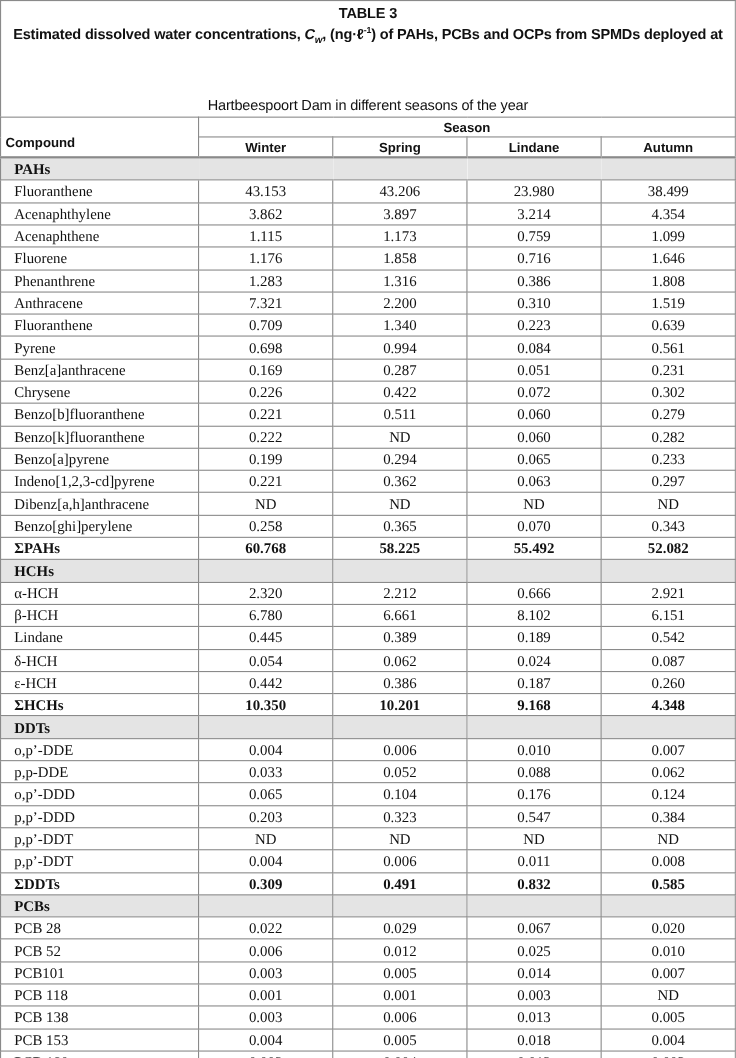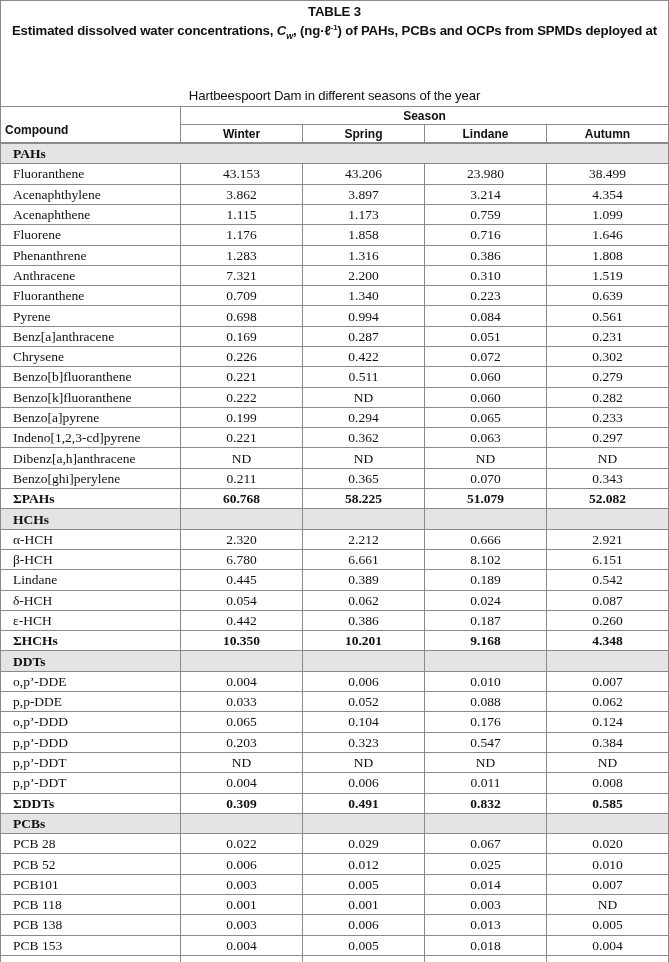--- a/index.html
+++ b/index.html
@@ -180,30 +180,30 @@
         </tr>
         <tr>
           <td class="name">Dibenz[a,h]anthracene</td>
           <td class="val">ND</td>
           <td class="val">ND</td>
           <td class="val">ND</td>
           <td class="val">ND</td>
         </tr>
         <tr>
           <td class="name">Benzo[ghi]perylene</td>
-          <td class="val">0.211</td>
+          <td class="val">0.258</td>
           <td class="val">0.365</td>
           <td class="val">0.070</td>
           <td class="val">0.343</td>
         </tr>
         <tr class="sum">
           <td class="name">ΣPAHs</td>
           <td class="val">60.768</td>
           <td class="val">58.225</td>
-          <td class="val">51.079</td>
+          <td class="val">55.492</td>
           <td class="val">52.082</td>
         </tr>
         <tr class="section">
           <td class="name">HCHs</td>
           <td class="blank"></td>
           <td class="blank"></td>
           <td class="blank"></td>
           <td class="blank last"></td>
         </tr>
         <tr>

